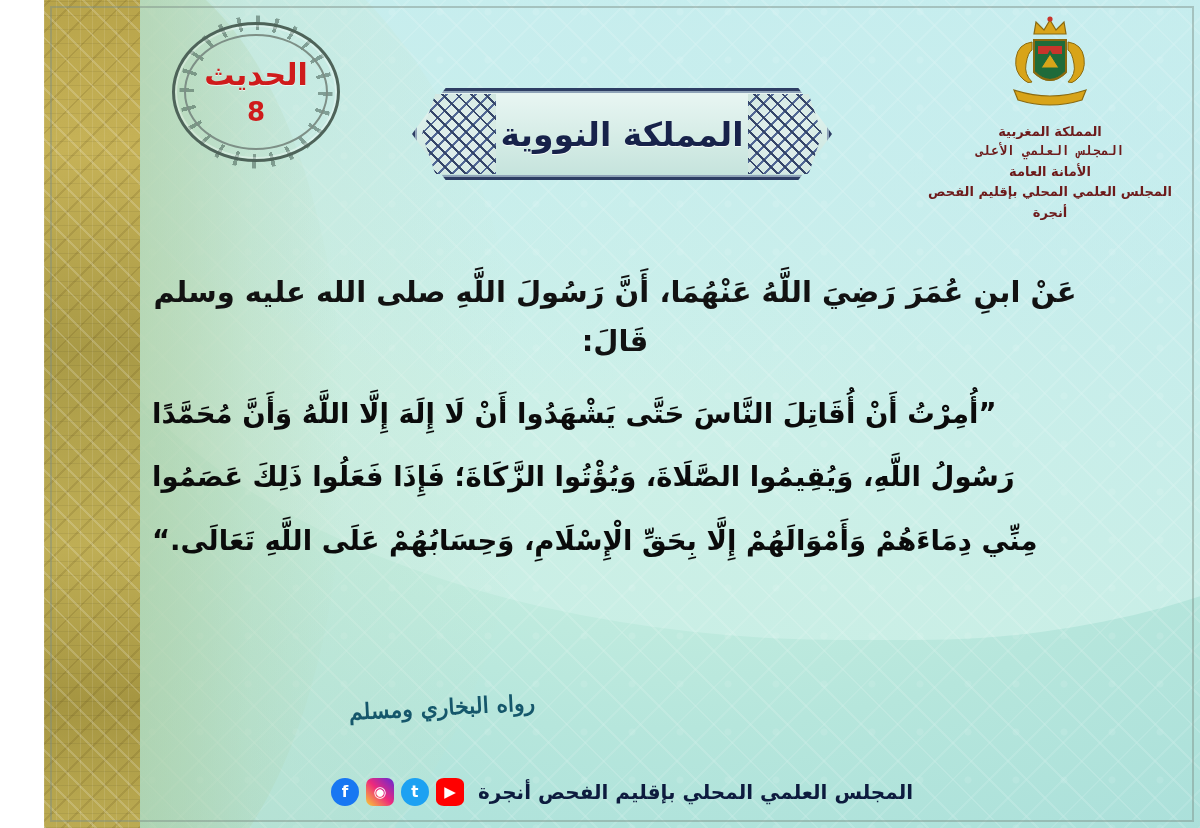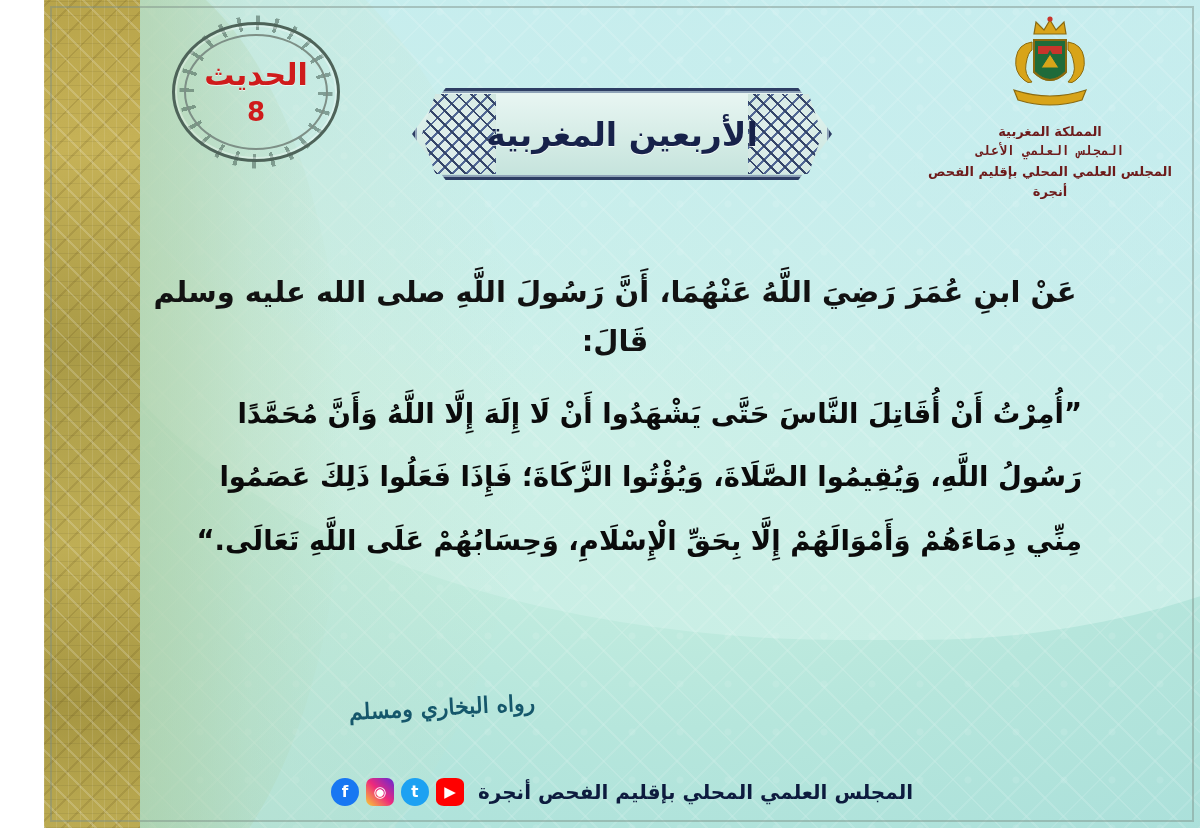--- a/index.html
+++ b/index.html
@@ -238,21 +238,21 @@
   }
   .hadith {
     position: absolute;
     top: 382px;
     left: 108px;
     right: 118px;
     color: #0b0b0b;
     font-size: 27.5px;
     font-weight: bold;
     line-height: 2.3;
-    text-align: right;
+    text-align: left;
   }
   .hadith p { margin: 0; }
   .source {
     position: absolute;
     top: 694px;
     left: 0;
     right: 0;
     text-align: center;
     color: #15576b;
     font-size: 22px;
@@ -323,21 +323,21 @@
     <div class="ring-outer"></div>
     <div class="ring-inner"></div>
     <div class="title">الحديث</div>
     <div class="num">8</div>
   </div>
 
   <div class="banner">
     <div class="plaque"></div>
     <div class="orn l"></div>
     <div class="orn r"></div>
-    <div class="btext">الأربعين المغربية</div>
+    <div class="btext">المملكة النووية</div>
   </div>
 
   <div class="emblem-block">
     <div class="emblem">
       <svg viewBox="0 0 112 100" width="112" height="100" aria-hidden="true">
 
         <path d="M56 4 L62 14 L70 6 L72 18 L40 18 L42 6 L50 14 Z" fill="#d8a419" stroke="#8a6a10" stroke-width="1.2"></path>
         <circle cx="56" cy="3" r="2.6" fill="#c8342b"></circle>
 
         <path d="M40 24 H72 V56 Q56 72 40 56 Z" fill="#1f6b3a" stroke="#8a6a10" stroke-width="2"></path>
@@ -348,20 +348,21 @@
 
         <path d="M38 26 q-14 2 -16 16 q-2 14 8 22 q4 4 8 2 q-8 -8 -6 -18 q2 -12 6 -14 z" fill="#d8a419" stroke="#8a6a10" stroke-width="1"></path>
         <path d="M74 26 q14 2 16 16 q2 14 -8 22 q-4 4 -8 2 q8 -8 6 -18 q-2 -12 -6 -14 z" fill="#d8a419" stroke="#8a6a10" stroke-width="1"></path>
 
         <path d="M20 74 q36 12 72 0 l-4 10 q-32 10 -64 0 z" fill="#d8a419" stroke="#8a6a10" stroke-width="1.2"></path>
       </svg>
     </div>
     <div class="inst-lines">
       <div class="inst-1">المملكة المغربية</div>
       <div class="inst-2">المجلس العلمي الأعلى</div>
+      <div class="inst-3">الأمانة العامة</div>
       <div class="inst-4">المجلس العلمي المحلي بإقليم الفحص أنجرة</div>
     </div>
   </div>
 
   <div class="narration">عَنْ ابنِ عُمَرَ رَضِيَ اللَّهُ عَنْهُمَا، أَنَّ رَسُولَ اللَّهِ صلى الله عليه وسلم قَالَ:</div>
 
   <div class="hadith">
     <p>”أُمِرْتُ أَنْ أُقَاتِلَ النَّاسَ حَتَّى يَشْهَدُوا أَنْ لَا إِلَهَ إِلَّا اللَّهُ وَأَنَّ مُحَمَّدًا</p>
     <p>رَسُولُ اللَّهِ، وَيُقِيمُوا الصَّلَاةَ، وَيُؤْتُوا الزَّكَاةَ؛ فَإِذَا فَعَلُوا ذَلِكَ عَصَمُوا</p>
     <p>مِنِّي دِمَاءَهُمْ وَأَمْوَالَهُمْ إِلَّا بِحَقِّ الْإِسْلَامِ، وَحِسَابُهُمْ عَلَى اللَّهِ تَعَالَى.“</p>

